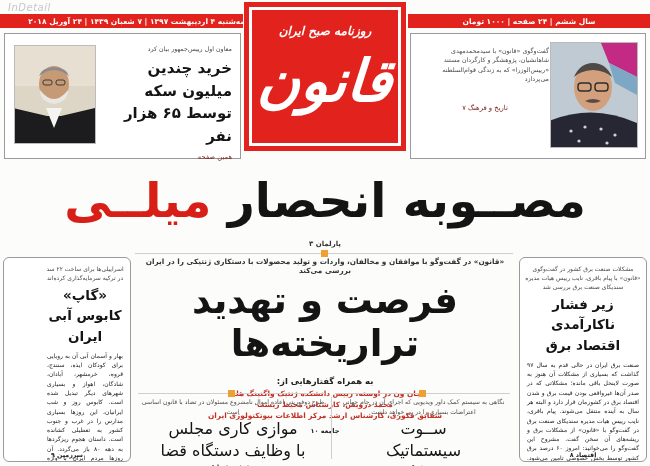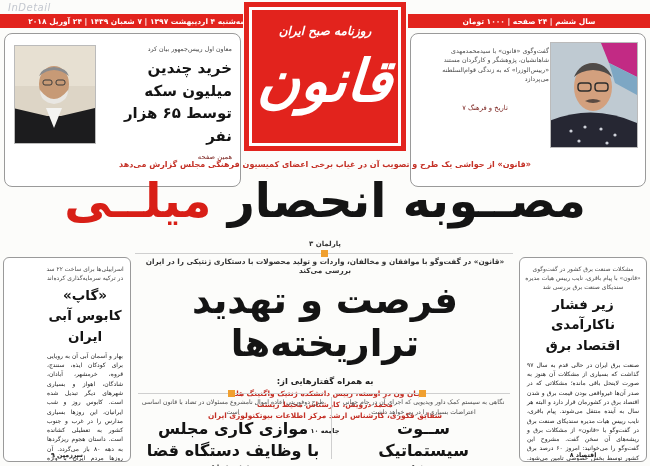--- a/index.html
+++ b/index.html
@@ -40,22 +40,22 @@
     border:3px solid #fff;height:100%;display:flex;flex-direction:column;
     align-items:center;justify-content:flex-start;color:#fff;
   }
   .logo-tagline{font-size:12px;font-style:italic;margin-top:14px;font-weight:bold;}
   .logo-title{
     font-size:58px;font-weight:bold;font-style:italic;line-height:1;
     margin-top:14px;transform:skewX(-4deg);
   }
   
   .storybox{
-    top:33px;height:154px;background:#fff;border:1px solid var(--c-border);
-    border-radius:8px;
+    top:33px;height:126px;background:#fff;border:1px solid var(--c-border);
+    border-radius:0;
   }
   .storybox.left{left:4px;width:237px;}
   .storybox.right{right:4px;width:236px;}
   .kicker-sm{font-size:6.3px;color:var(--c-gray_text);line-height:1.5;}
   .headline-md{font-size:15px;font-weight:bold;color:var(--c-ink);line-height:1.5;}
   .footer-tag{font-size:6.8px;font-weight:normal;color:var(--c-maroon);}
   .photo-frame{border:1px solid #bbb;overflow:hidden;background:#ddd;}
   
   .lead-kicker{
     top:160px;left:0;right:0;text-align:center;font-size:8px;
@@ -91,21 +91,21 @@
   .center-kicker{font-size:7.3px;color:#333;font-weight:bold;}
   .center-headline{font-size:37px;font-weight:bold;color:var(--c-ink);margin-top:4px;}
   .center-intro{font-size:8.5px;font-weight:bold;color:#222;margin-top:11px;}
   .speaker{font-size:7.4px;font-weight:bold;color:var(--c-kicker_red);line-height:1.5;}
   .center-footer{font-size:6.5px;font-weight:bold;color:#222;margin-top:6px;}
   
   .substory{top:397px;height:66px;text-align:center;}
   .substory.sub-right{right:138px;width:177px;}
   .substory.sub-left{right:322px;width:190px;}
   .sub-kicker{font-size:6.2px;color:var(--c-gray_text);line-height:1.55;}
-  .sub-headline{font-size:16px;font-weight:bold;color:var(--c-ink);line-height:1.35;margin-top:2px;}
+  .sub-headline{font-size:16px;font-weight:normal;color:var(--c-ink);line-height:1.35;margin-top:2px;}
   .sub-footer{font-size:6px;font-weight:bold;color:#222;margin-top:2px;}
   .vdivider{width:1px;background:#cfcfcf;}
 </style>
 </head>
 <body>
 
 <div class="page">
 
   <div class="abs watermark">InDetail</div>
 
@@ -163,21 +163,20 @@
         <rect x="46" y="40" width="13" height="8" rx="3" fill="none" stroke="#2c2c2c" stroke-width="1.4"></rect>
         <path d="M36 58 Q44 62 52 58 Q48 56 44 56 Q40 56 36 58 Z" fill="#5b4a42"></path>
       </svg>
     </div>
     <div class="abs" style="left:10px;top:12px;width:128px;text-align:right;">
       <div class="kicker-sm">گفت‌وگوی «قانون» با سیدمحمدمهدی شاهانشیان، پژوهشگر و کارگردان مستند «رییس‌الوزرا» که به زندگی قوام‌السلطنه می‌پردازد</div>
       <div class="footer-tag" style="margin-top:20px;text-align:center;">تاریخ و فرهنگ ۷</div>
     </div>
   </div>
 
-  <div class="abs lead-kicker">«قانون» از حواشی یک طرح و تصویب آن در غیاب برخی اعضای کمیسیون فرهنگی مجلس گزارش می‌دهد</div>
   <div class="abs lead-headline"><span>مصــوبه انحصار </span><span class="red">میلــی</span></div>
   <div class="abs lead-footer">پارلمان ۳</div>
 
   <div class="abs rule" style="top:253px;right:137px;width:378px;"></div>
   <div class="abs orange-sq" style="top:250px;right:322px;"></div>
 
   <div class="abs colbox rightcol">
     <div class="col-kicker">مشکلات صنعت برق کشور در گفت‌وگوی «قانون» با پیام باقری، نایب رییس هیات مدیره سندیکای صنعت برق بررسی شد</div>
     <div class="col-headline">
       <div>زیر فشار ناکارآمدی</div>

